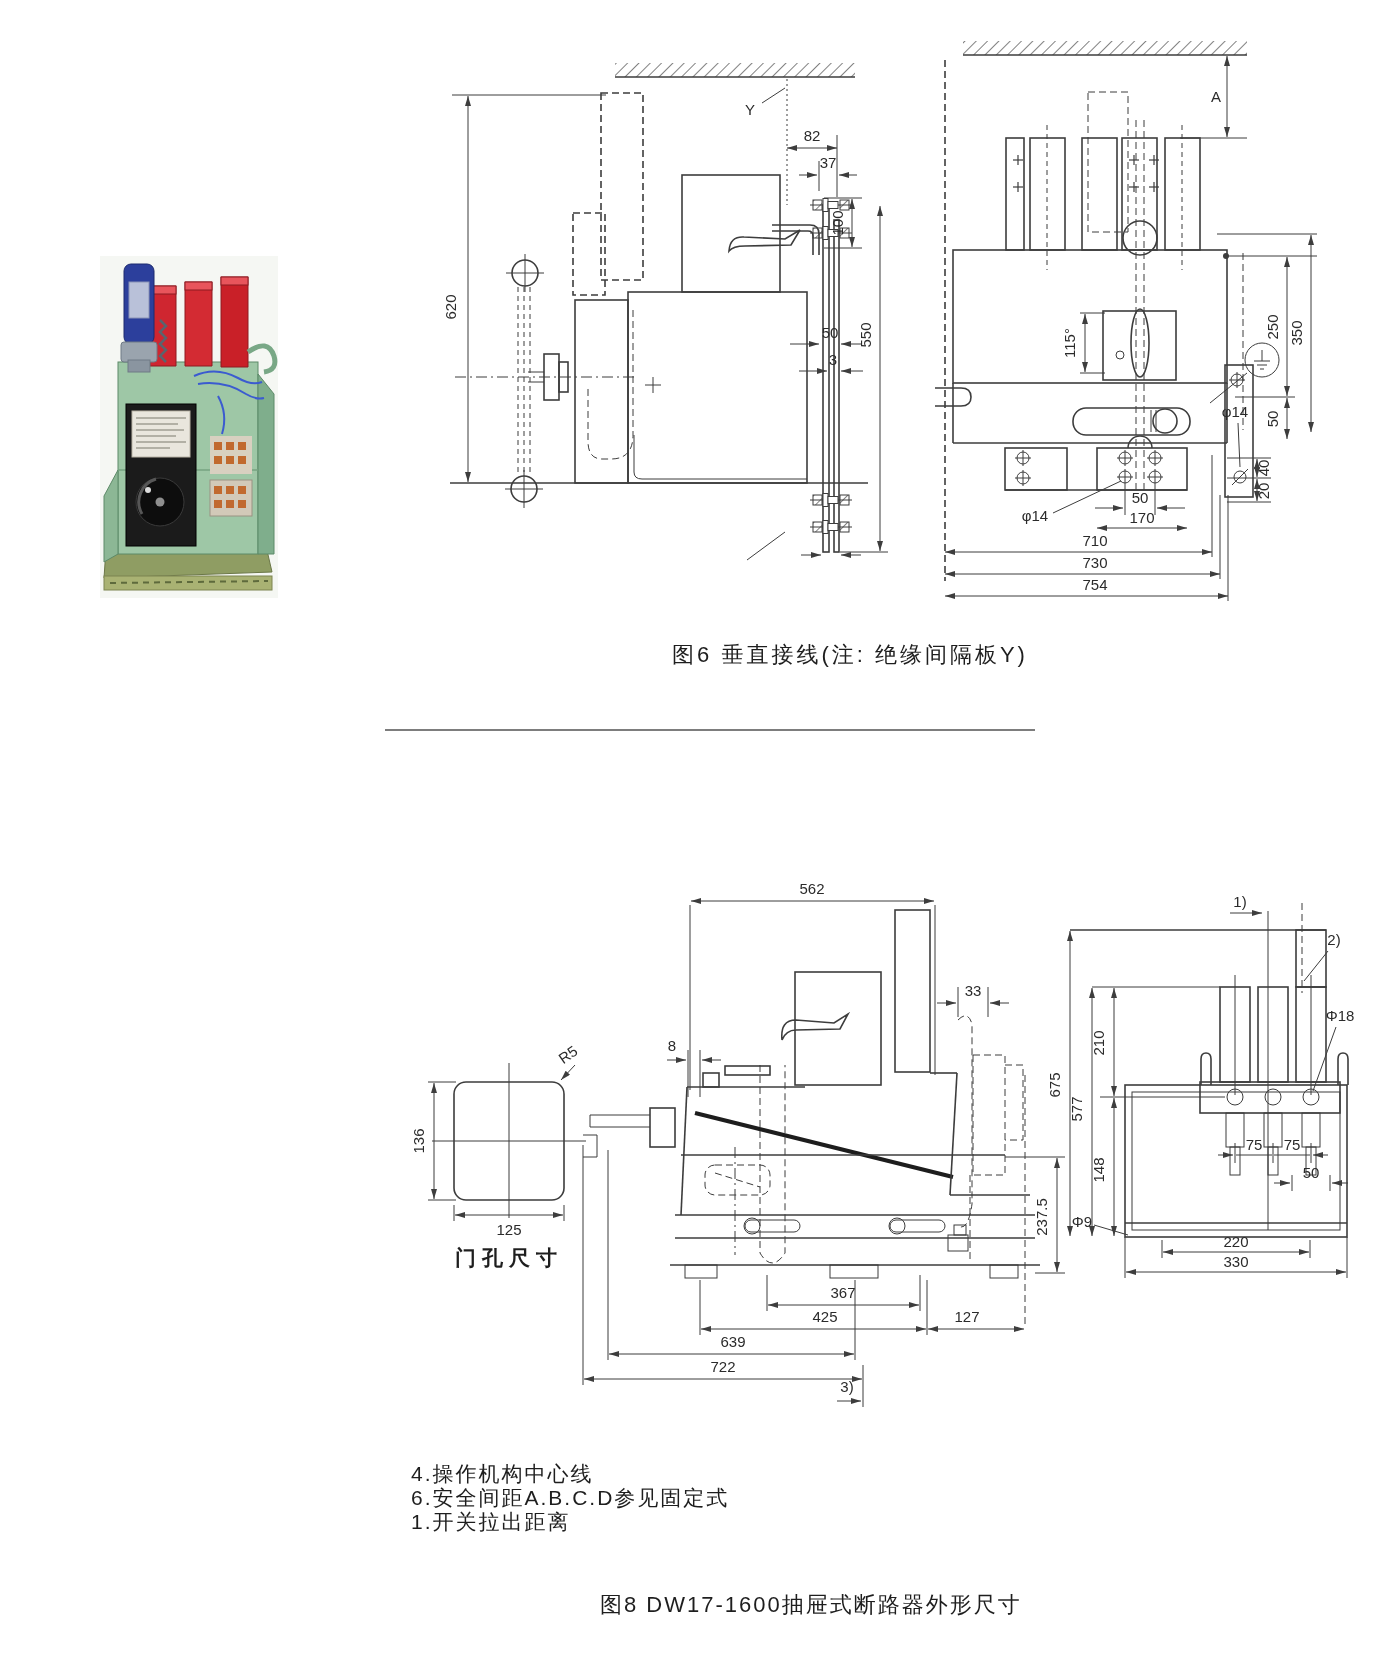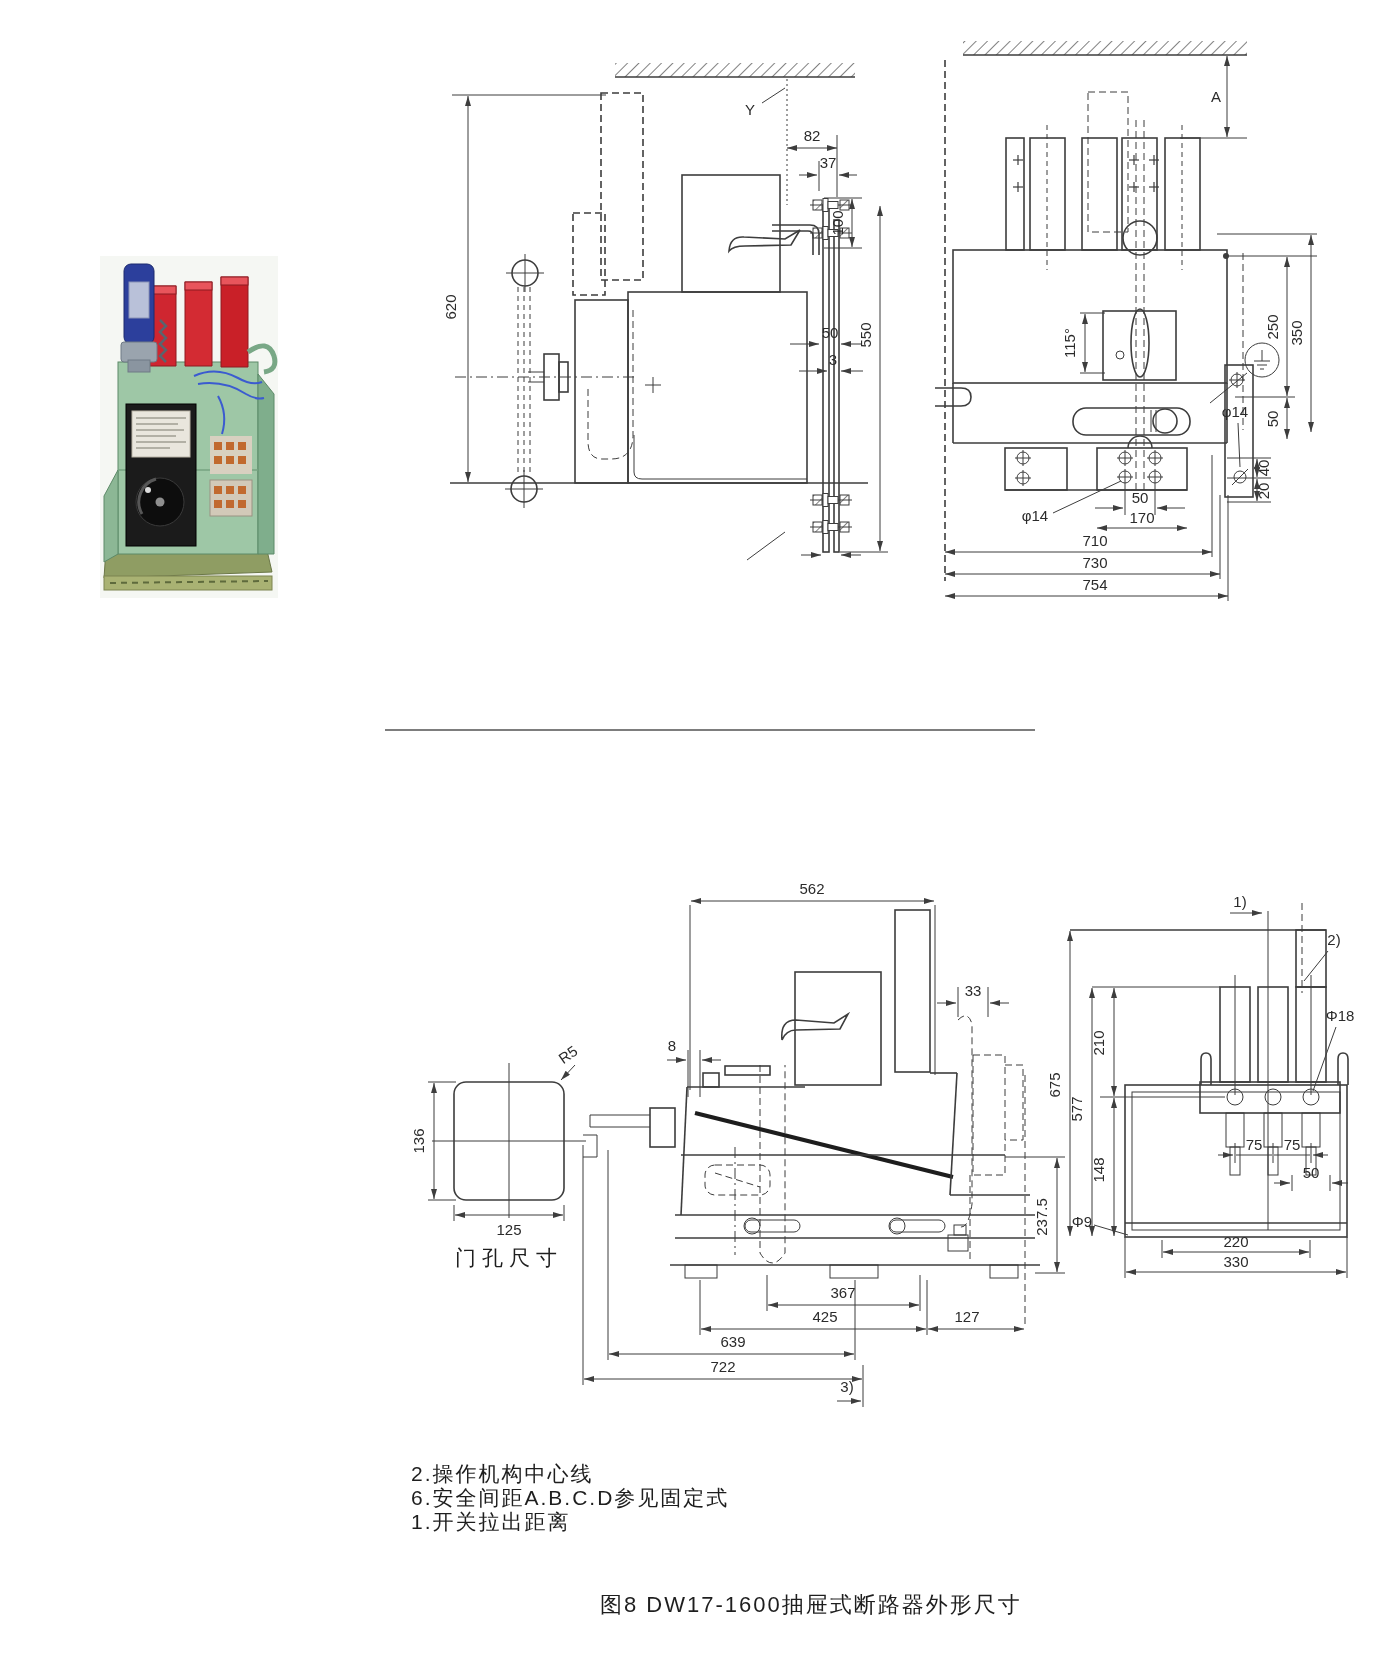--- a/index.html
+++ b/index.html
@@ -344,20 +344,21 @@
       <line class="t" x1="293" y1="470" x2="293" y2="576"></line>
       <line class="dim" x1="10" y1="527" x2="277" y2="527" marker-start="url(#ar)" marker-end="url(#ar)"></line>
       <text x="160" y="521">710</text>
       <line class="dim" x1="10" y1="549" x2="285" y2="549" marker-start="url(#ar)" marker-end="url(#ar)"></line>
       <text x="160" y="543">730</text>
       <line class="dim" x1="10" y1="571" x2="293" y2="571" marker-start="url(#ar)" marker-end="url(#ar)"></line>
       <text x="160" y="565">754</text>
     </g>
   </svg>
 
+  <div class="cn" style="left:640px;top:640px;width:420px;text-align:center;font-size:22px;letter-spacing:3px;">图6 垂直接线(注: 绝缘间隔板Y)</div>
 
   <div class="divider" style="left:385px;top:729px;width:650px;"></div>
 
 
   <svg class="abs" style="left:390px;top:985px;" width="210" height="265" viewBox="0 0 210 265">
     <rect class="o" x="64" y="97" width="110" height="118" rx="12"></rect>
     <line class="t" x1="119" y1="78" x2="119" y2="233"></line>
     <line class="t" x1="42" y1="156" x2="196" y2="156"></line>
     <g>
       <line class="t" x1="38" y1="97" x2="66" y2="97"></line>
@@ -370,21 +371,21 @@
       <line class="t" x1="174" y1="220" x2="174" y2="236"></line>
       <line class="dim" x1="65" y1="230" x2="173" y2="230" marker-start="url(#ar)" marker-end="url(#ar)"></line>
       <text x="119" y="250">125</text>
     </g>
     <g>
       <text transform="rotate(-35 181 74)" x="181" y="74">R5</text>
       <line class="dim" x1="185" y1="80" x2="171" y2="95" marker-end="url(#ar)"></line>
     </g>
   </svg>
 
-  <div class="cn" style="left:455px;top:1244px;font-size:21px;letter-spacing:6px;">门孔尺寸</div>
+  <div class="cn" style="left:455px;top:1244px;font-size:21px;letter-spacing:6px;font-weight:bold;">门孔尺寸</div>
 
   <svg class="abs" style="left:575px;top:835px;" width="495" height="578" viewBox="0 0 495 578">
     <g>
       <line class="t" x1="115" y1="70" x2="115" y2="255"></line>
       <line class="t" x1="360" y1="70" x2="360" y2="240"></line>
       <line class="dim" x1="116" y1="66" x2="359" y2="66" marker-start="url(#ar)" marker-end="url(#ar)"></line>
       <text x="237" y="59">562</text>
     </g>
     <g>
       <rect class="o" x="320" y="75" width="35" height="162"></rect>
@@ -549,20 +550,20 @@
       <line class="dim" x1="123" y1="407" x2="269" y2="407" marker-start="url(#ar)" marker-end="url(#ar)"></line>
       <text x="196" y="402">220</text>
       <line class="t" x1="85" y1="392" x2="85" y2="433"></line>
       <line class="t" x1="307" y1="392" x2="307" y2="433"></line>
       <line class="dim" x1="86" y1="427" x2="306" y2="427" marker-start="url(#ar)" marker-end="url(#ar)"></line>
       <text x="196" y="422">330</text>
     </g>
   </svg>
 
   <div class="cn" style="left:411px;top:1462px;font-size:21px;line-height:24px;letter-spacing:2px;">
-    <div>2.操作机构中心线</div>
+    <div>4.操作机构中心线</div>
     <div>6.安全间距A.B.C.D参见固定式</div>
     <div>1.开关拉出距离</div>
   </div>
 
   <div class="cn" style="left:600px;top:1590px;width:500px;font-size:22px;letter-spacing:2px;">图8  DW17-1600抽屉式断路器外形尺寸</div>
 
 </div>
 
 </body></html>

